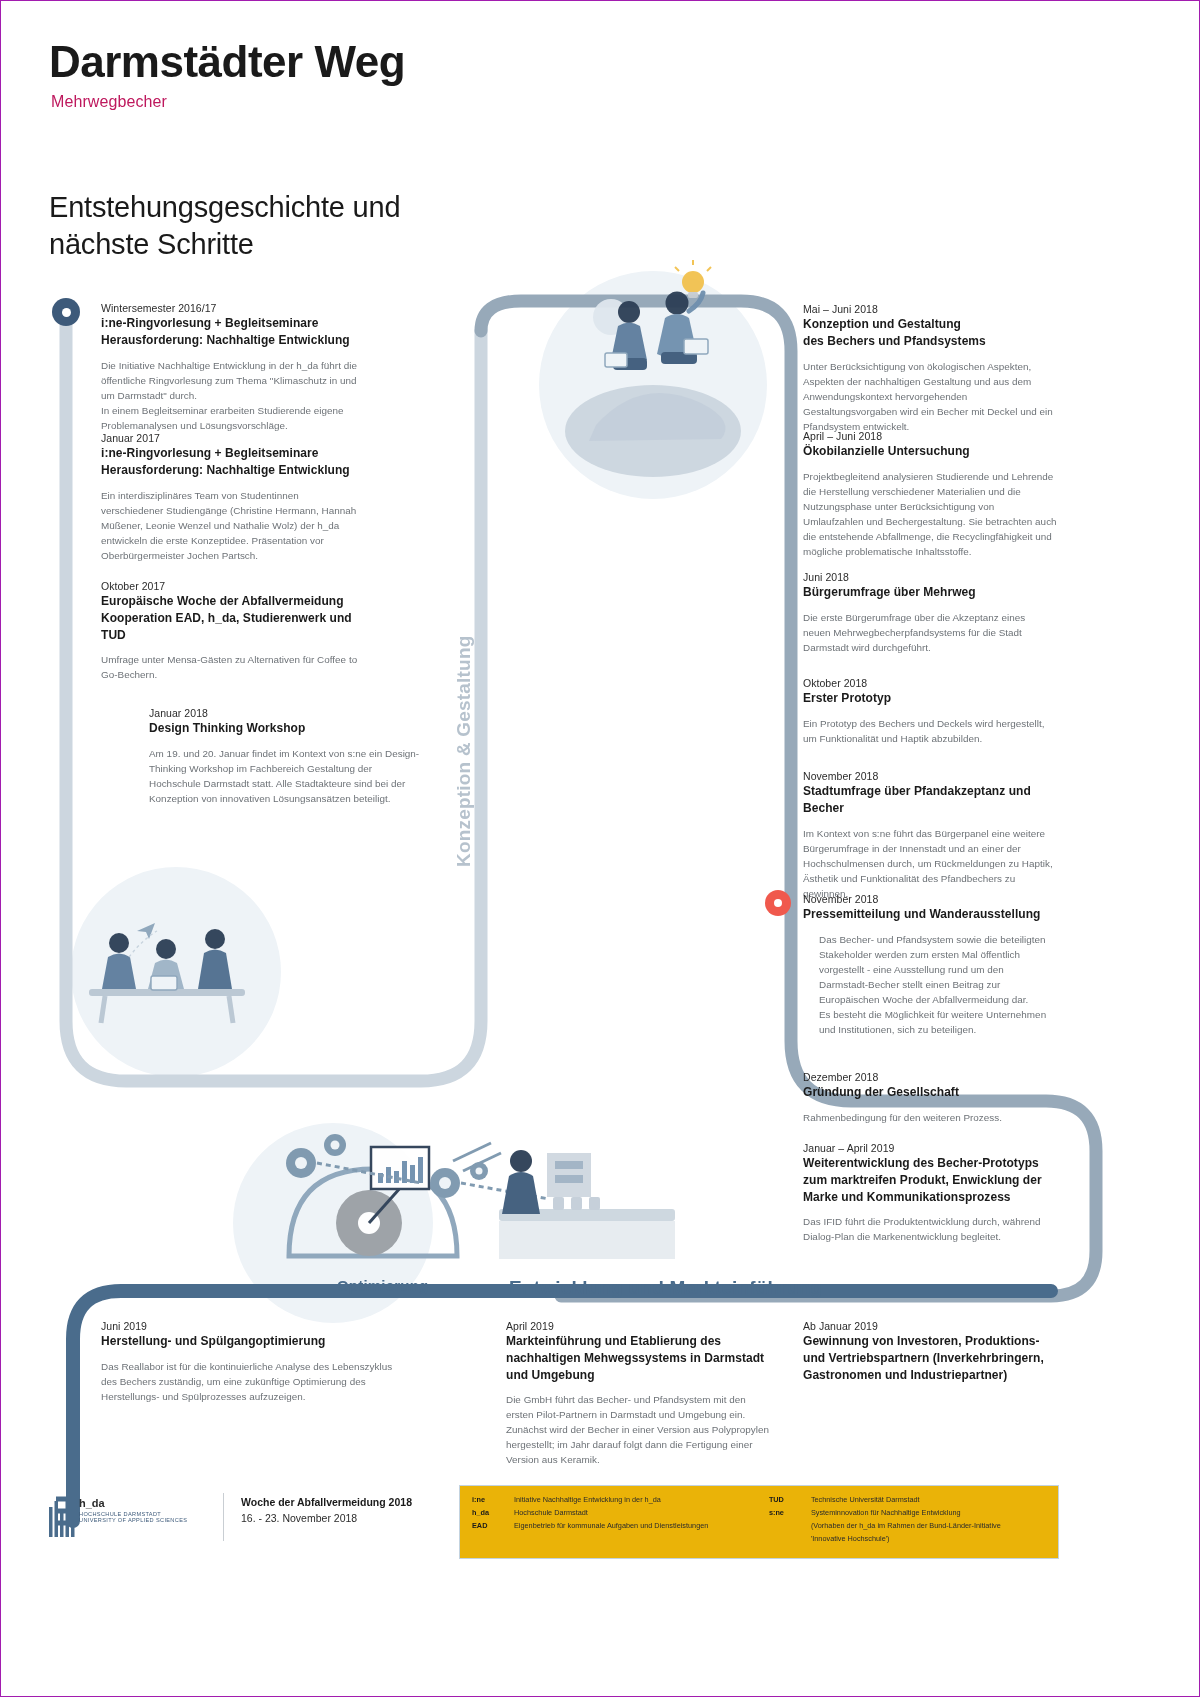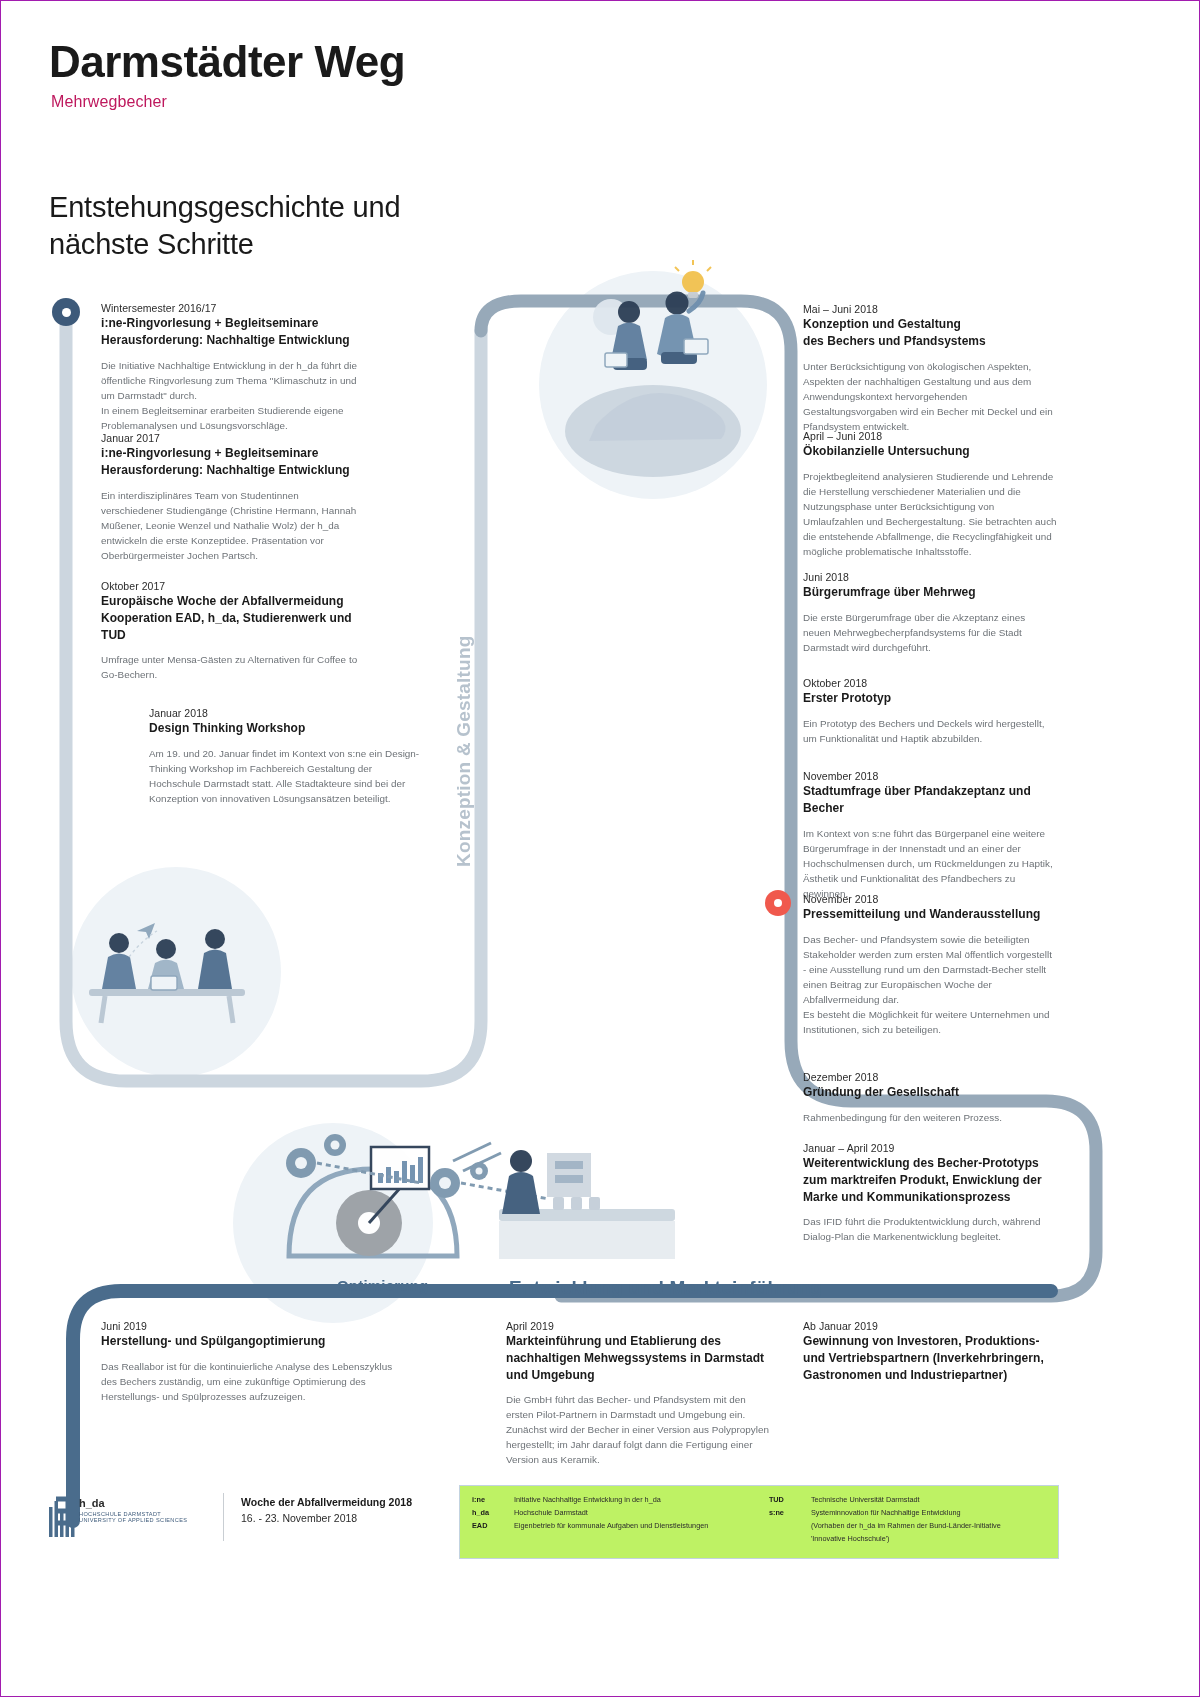--- a/index.html
+++ b/index.html
@@ -113,21 +113,21 @@
     position: absolute; left: 240px; top: 1494px;
     font-size: 10.5px; font-weight: bold; color: #1a1a1a; line-height: 1.5;
     width: 210px;
   }
   .footer-week .wk-date { font-weight: normal; color: #2b2b2b; }
 
   .legend-box {
     position: absolute; left: 458px; top: 1484px;
     width: 600px; height: 74px;
     border: 1px solid #c3d3e0;
-    background: #bef264;
+    background: #eab308;
     padding: 9px 12px;
     display: flex;
   }
   .legend-col { display: flex; flex-direction: column; gap: 2.5px; }
   .legend-col.left { width: 300px; }
   .legend-col.right { width: 280px; }
   .legend-row { display: flex; font-size: 7.3px; line-height: 1.42; }
   .legend-key { font-weight: bold; color: #1a1a1a; width: 42px; flex: 0 0 42px; }
   .legend-val { color: #2b2b2b; }
 </style>
@@ -312,21 +312,21 @@
 
   <div class="entry" style="left:802px; top:768px; width:254px;">
     <div class="date">November 2018</div>
     <div class="head" style="white-space:pre-line;">Stadtumfrage über Pfandakzeptanz und Becher</div>
     <div class="body" style="white-space:pre-line;">Im Kontext von s:ne führt das Bürgerpanel eine weitere Bürgerumfrage in der Innenstadt und an einer der Hochschulmensen durch, um Rückmeldungen zu Haptik, Ästhetik und Funktionalität des Pfandbechers zu gewinnen.</div>
   </div>
 
   <div class="entry" style="left:802px; top:891px; width:252px;">
     <div class="date">November 2018</div>
     <div class="head" style="white-space:pre-line;">Pressemitteilung und Wanderausstellung</div>
-    <div class="body" style="white-space:pre-line;">Das Becher- und Pfandsystem sowie die beteiligten Stakeholder werden zum ersten Mal öffentlich vorgestellt - eine Ausstellung rund um den Darmstadt-Becher stellt einen Beitrag zur Europäischen Woche der Abfallvermeidung dar.
+    <div class="body" style="white-space:pre-line;margin-left:16px;">Das Becher- und Pfandsystem sowie die beteiligten Stakeholder werden zum ersten Mal öffentlich vorgestellt - eine Ausstellung rund um den Darmstadt-Becher stellt einen Beitrag zur Europäischen Woche der Abfallvermeidung dar.
 Es besteht die Möglichkeit für weitere Unternehmen und Institutionen, sich zu beteiligen.</div>
   </div>
 
   <div class="entry" style="left:802px; top:1069px; width:252px;">
     <div class="date">Dezember 2018</div>
     <div class="head" style="white-space:pre-line;">Gründung der Gesellschaft</div>
     <div class="body" style="white-space:pre-line;">Rahmenbedingung für den weiteren Prozess.</div>
   </div>
 
   <div class="entry" style="left:802px; top:1140px; width:254px;">

